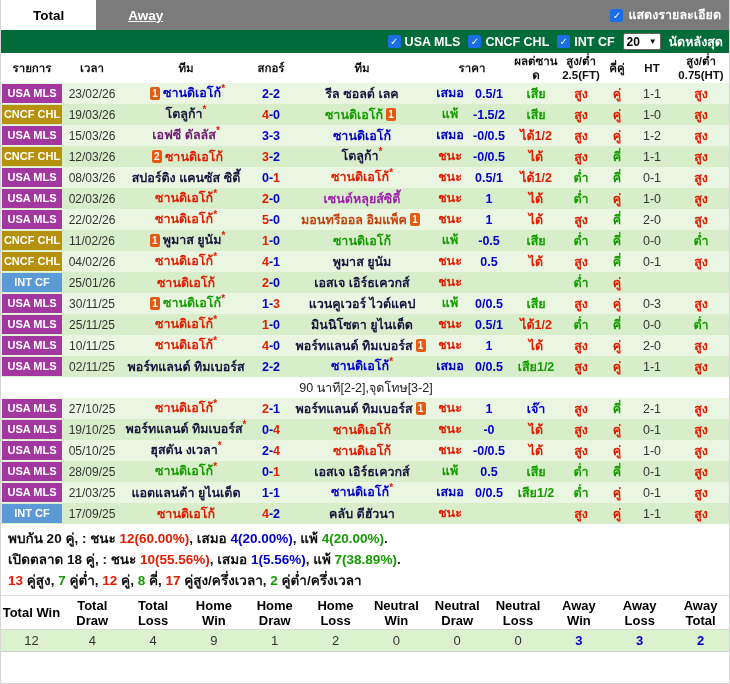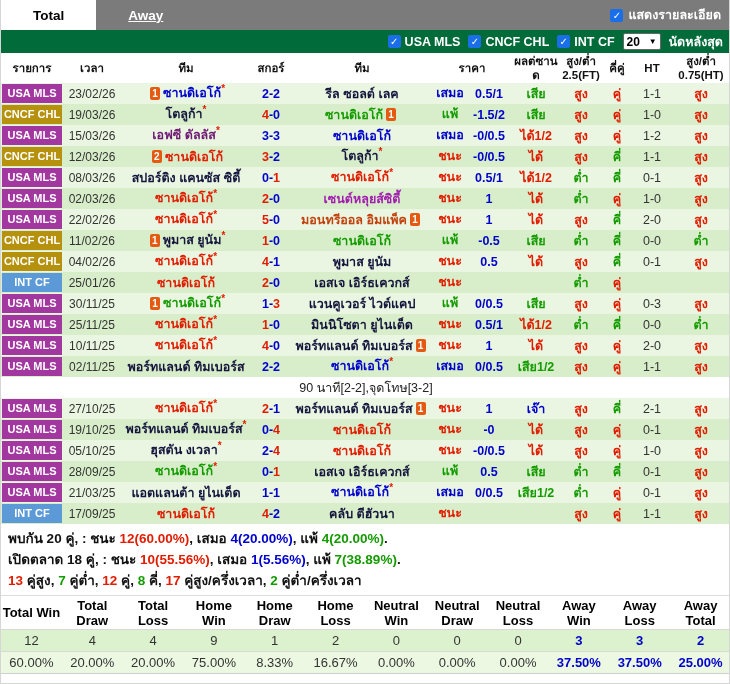--- a/index.html
+++ b/index.html
@@ -473,30 +473,16 @@
           <td>9</td>
           <td>1</td>
           <td>2</td>
           <td>0</td>
           <td>0</td>
           <td>0</td>
           <td class="awayv">3</td>
           <td class="awayv">3</td>
           <td class="awayv">2</td>
         </tr>
-      <tr class="pcts" id="stats-pcts">
-          <td>60.00%</td>
-          <td>20.00%</td>
-          <td>20.00%</td>
-          <td>75.00%</td>
-          <td>8.33%</td>
-          <td>16.67%</td>
-          <td>0.00%</td>
-          <td>0.00%</td>
-          <td>0.00%</td>
-          <td class="awayv">37.50%</td>
-          <td class="awayv">37.50%</td>
-          <td class="awayv">25.00%</td>
-        </tr>
     </tbody>
   </table>
 
 </div>
 
 </body></html>

